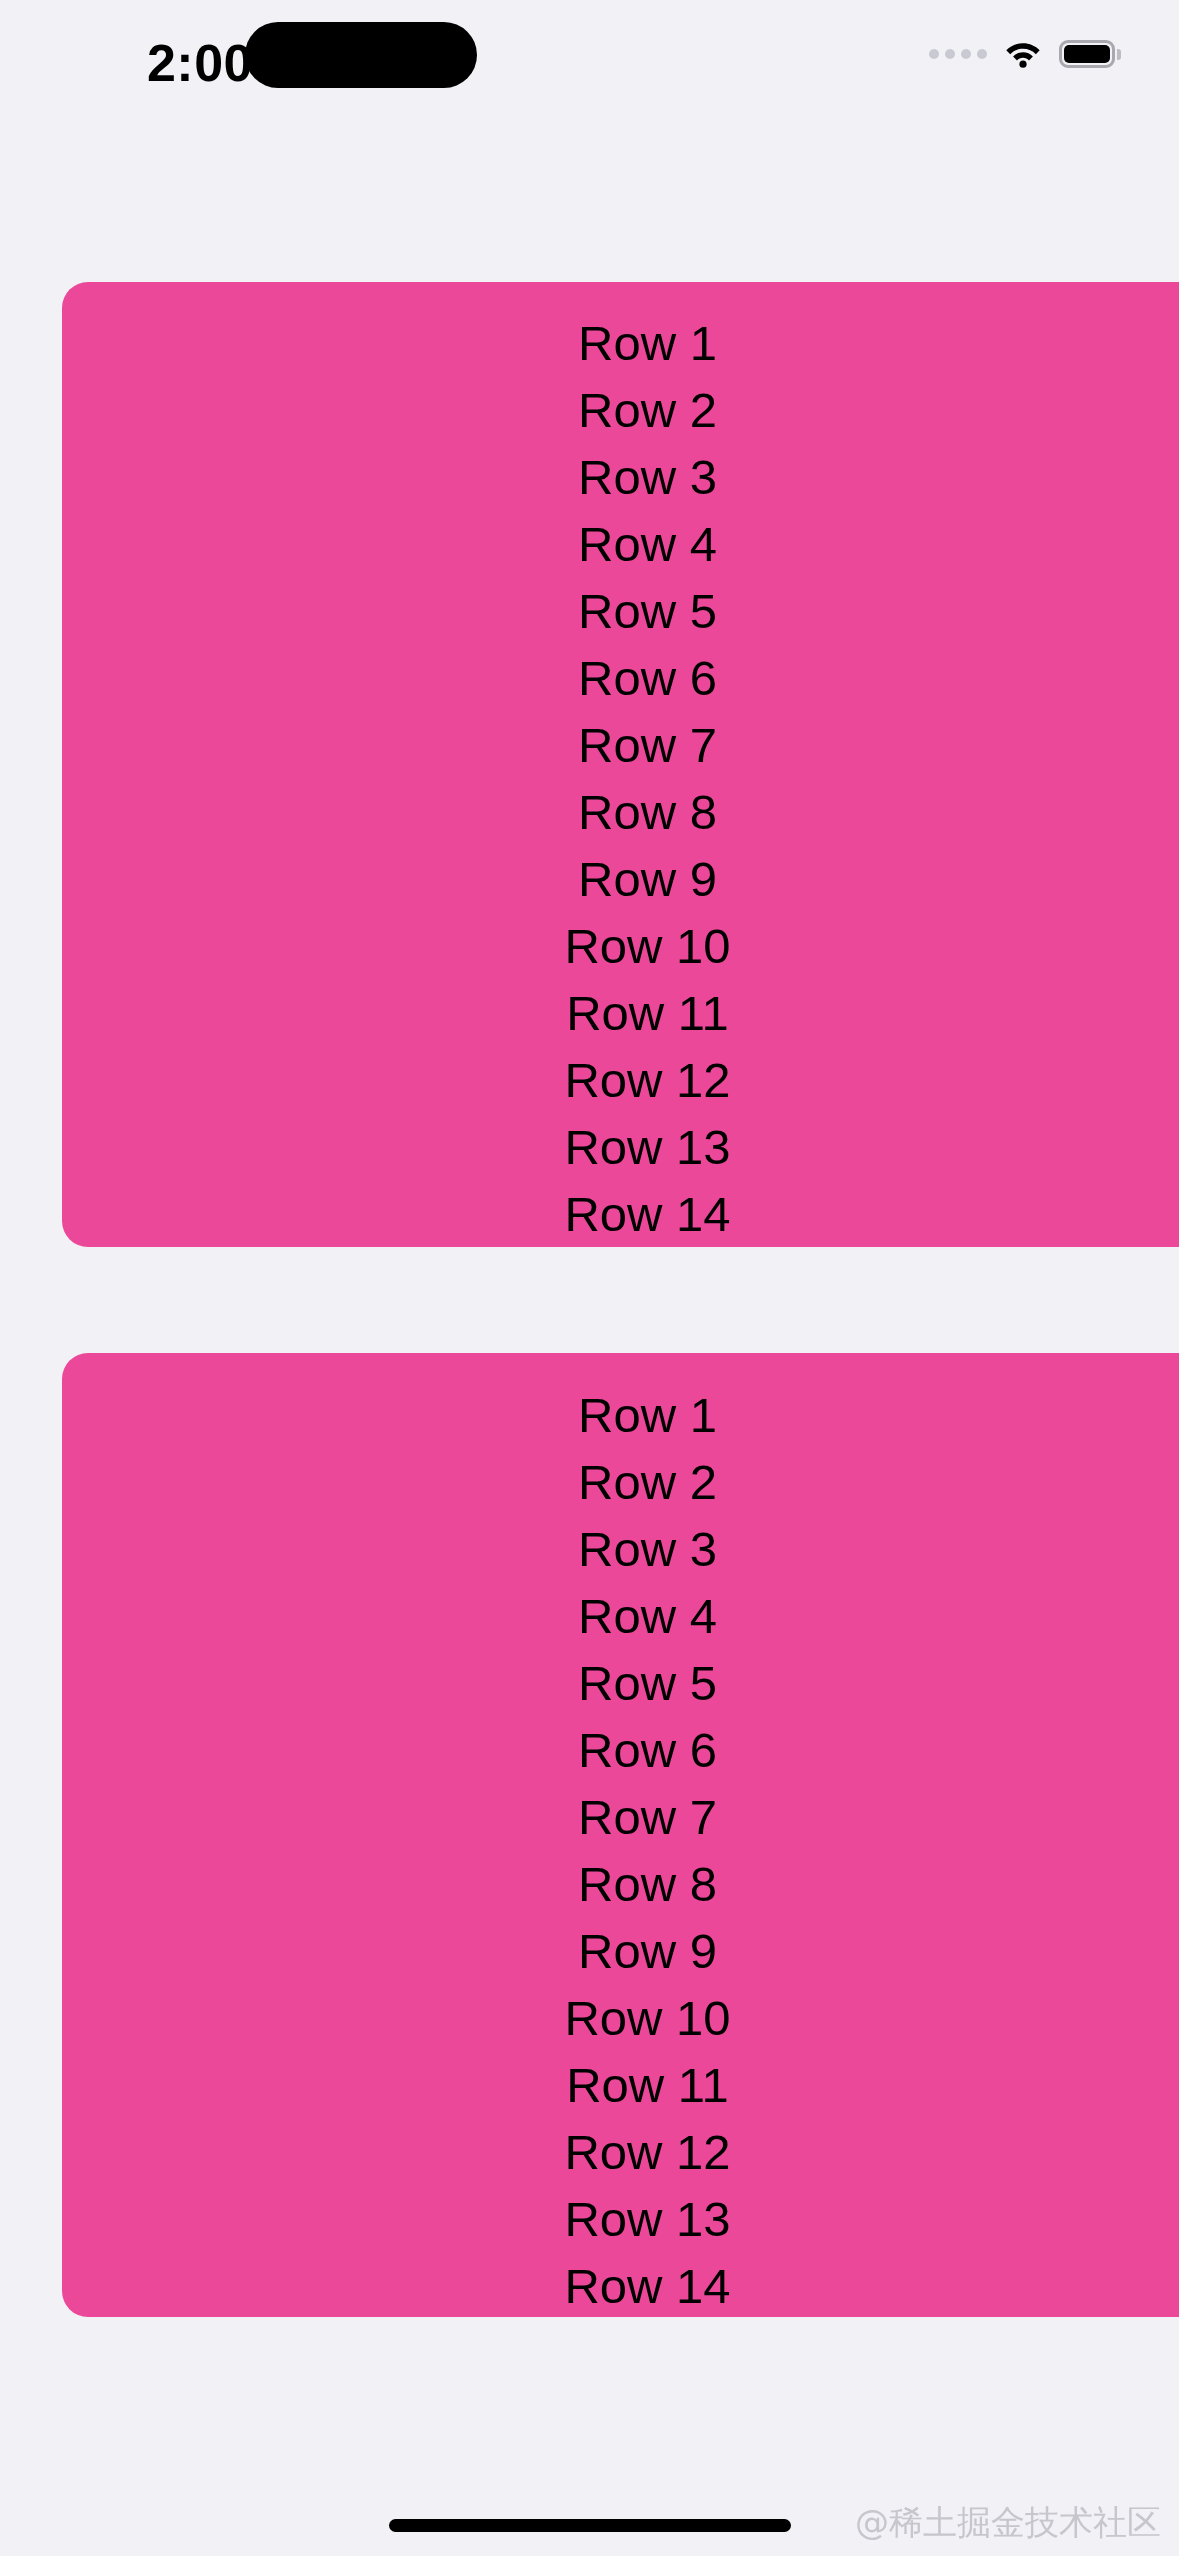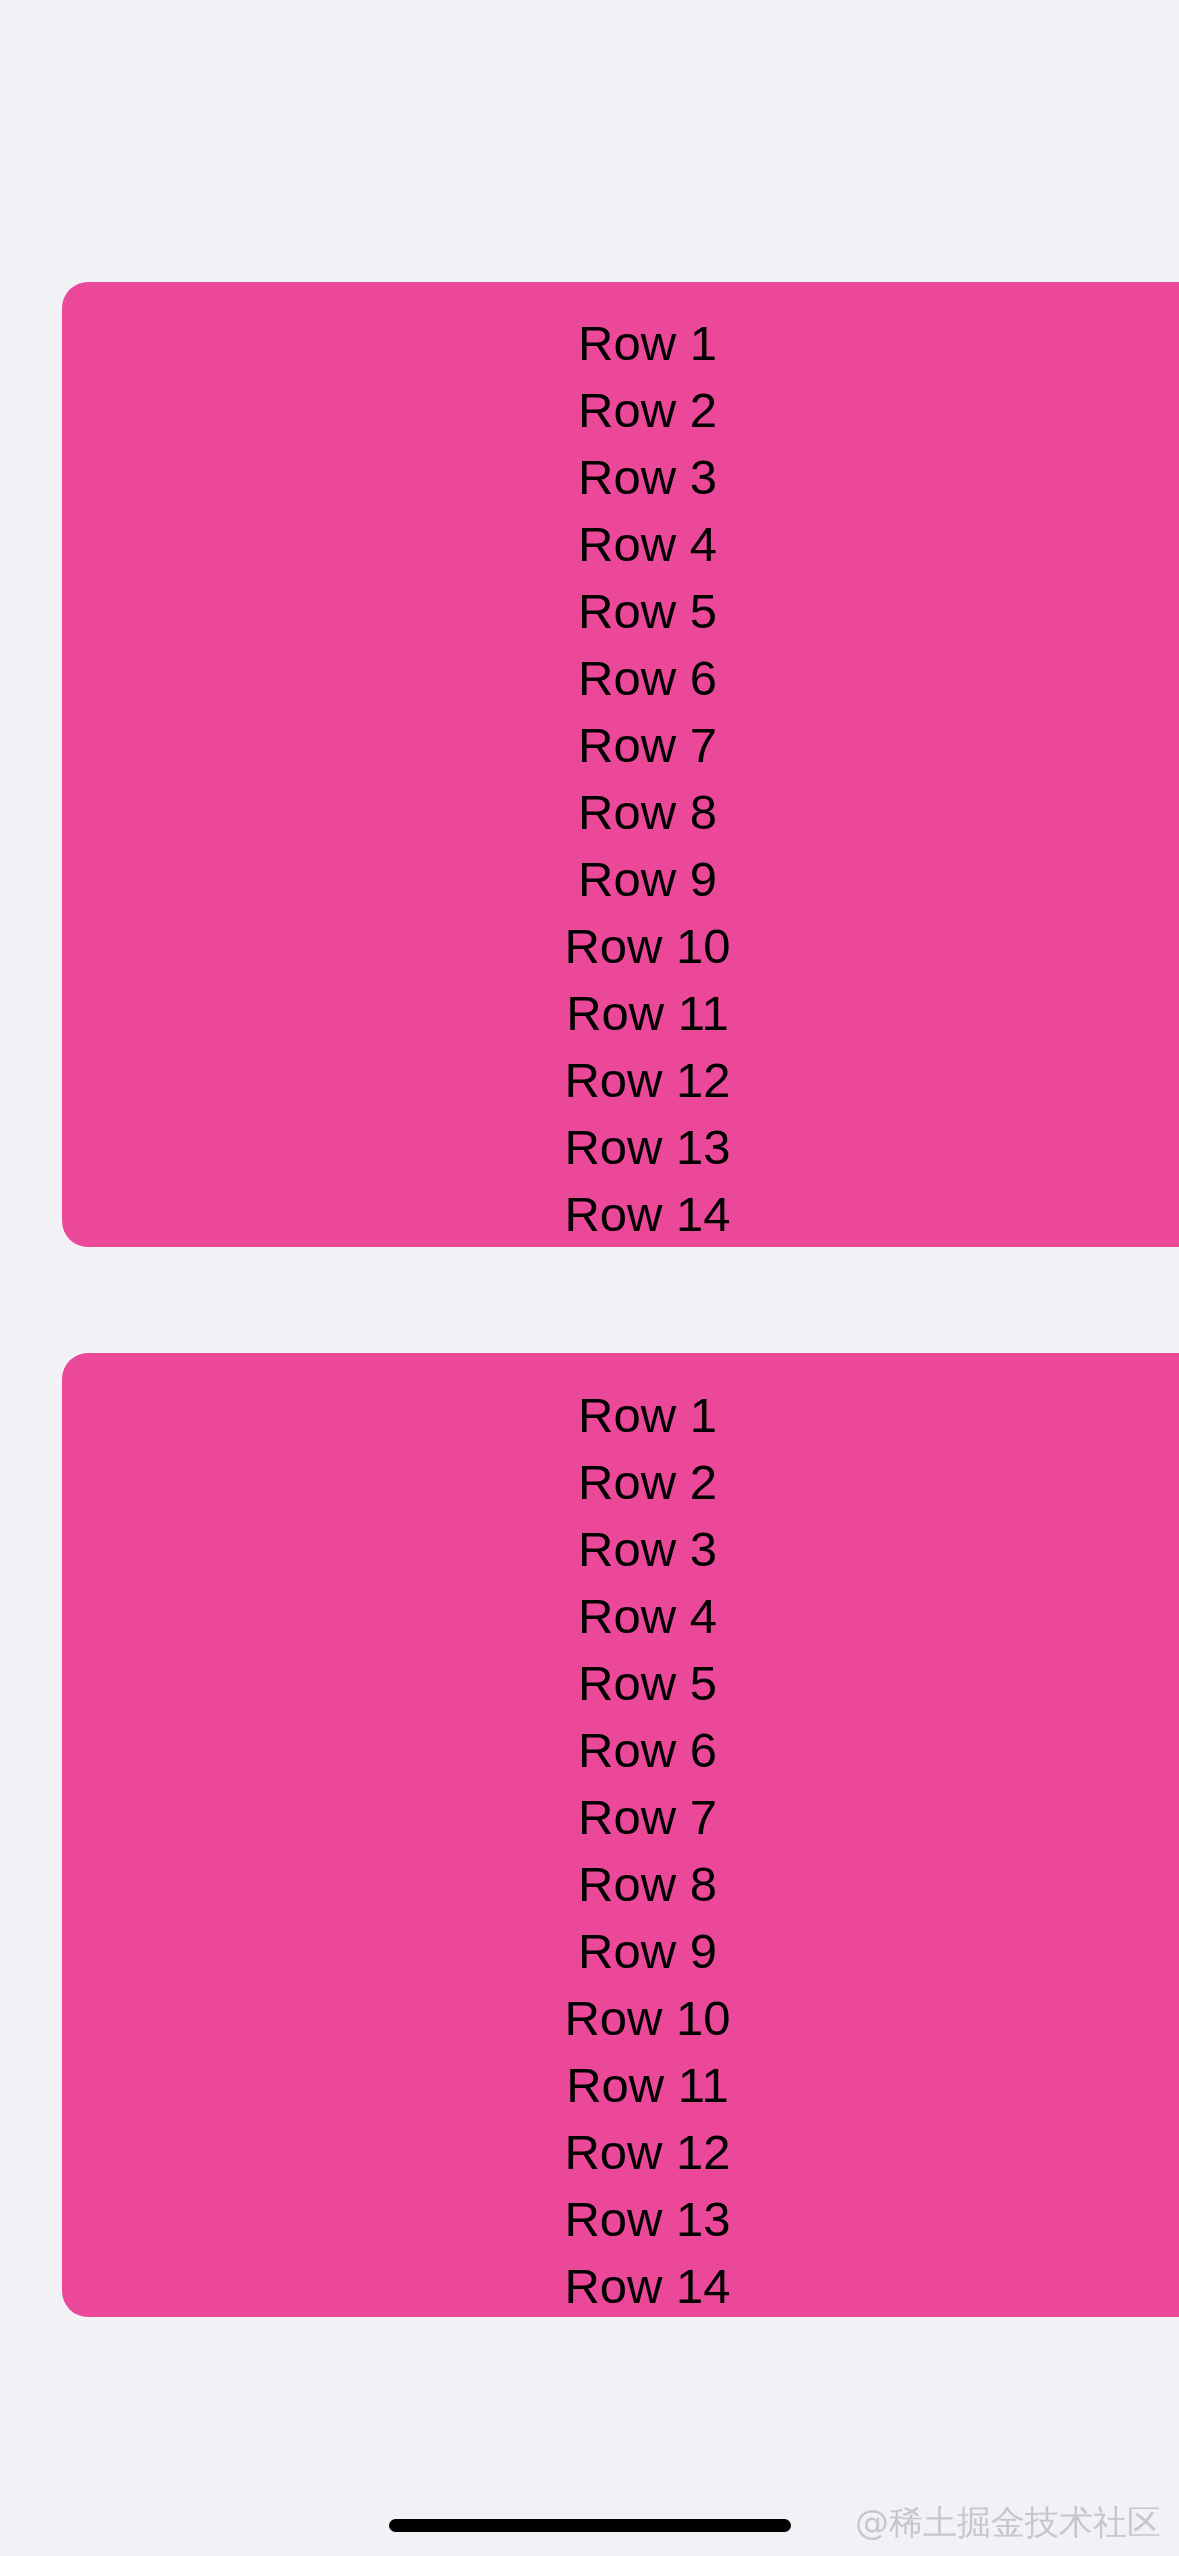--- a/index.html
+++ b/index.html
@@ -101,20 +101,47 @@
     color:#c6c6cc;
     font-family:"DejaVu Sans", sans-serif;
     white-space:nowrap;
   }
 </style>
 </head>
 <body>
 
 <div id="screen">
 
+  <div id="status-bar">
+    <div id="status-time">2:00</div>
+
+    <div id="dynamic-island"></div>
+
+    <div id="status-right">
+      <div class="signal-dots">
+        <i></i>
+        <i></i>
+        <i></i>
+        <i></i>
+      </div>
+
+      <svg class="wifi-icon" viewBox="0 0 38 28">
+        <path d="M19 3.2C12.4 3.2 6.5 5.9 2.3 10.2l3.9 4C9.4 10.8 14 8.8 19 8.8s9.6 2 12.8 5.4l3.9-4C31.5 5.9 25.6 3.2 19 3.2z" fill="#000"></path>
+        <path d="M19 12.2c-3.9 0-7.4 1.6-9.9 4.2l3.9 4c1.5-1.6 3.6-2.6 6-2.6s4.5 1 6 2.6l3.9-4c-2.5-2.6-6-4.2-9.9-4.2z" fill="#000"></path>
+        <circle cx="19" cy="24.2" r="3.6" fill="#000"></circle>
+      </svg>
+
+      <div class="battery-icon">
+        <div class="battery-body">
+          <div class="battery-fill"></div>
+        </div>
+        <div class="battery-cap"></div>
+      </div>
+    </div>
+  </div>
 
   <div class="card" id="card-1">
     <div class="row-list">
       <div class="row-item">Row 1</div>
       <div class="row-item">Row 2</div>
       <div class="row-item">Row 3</div>
       <div class="row-item">Row 4</div>
       <div class="row-item">Row 5</div>
       <div class="row-item">Row 6</div>
       <div class="row-item">Row 7</div>

